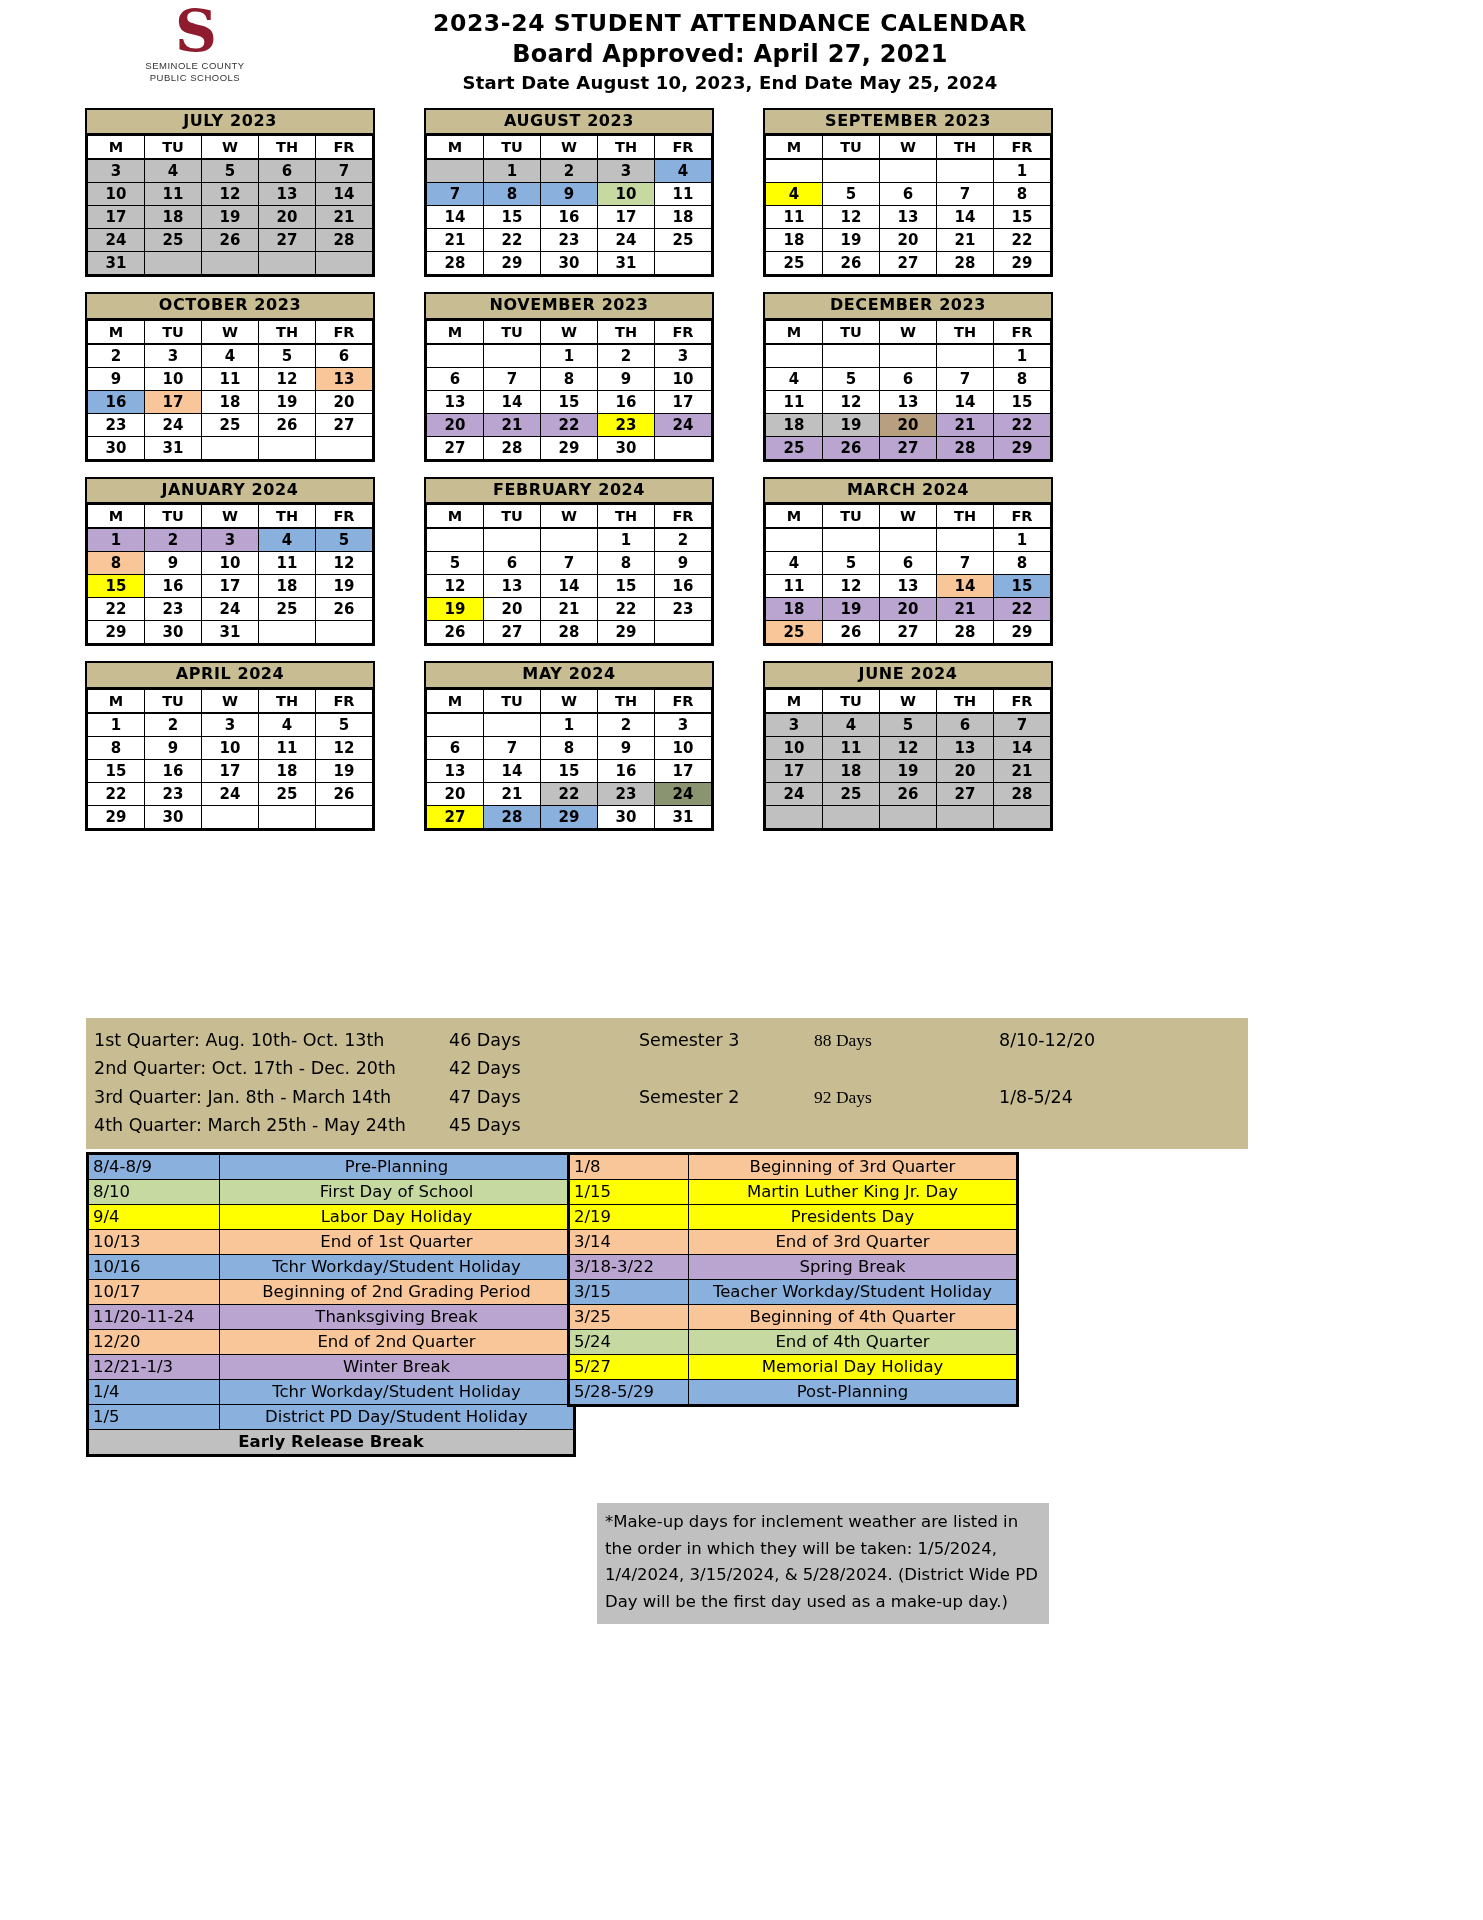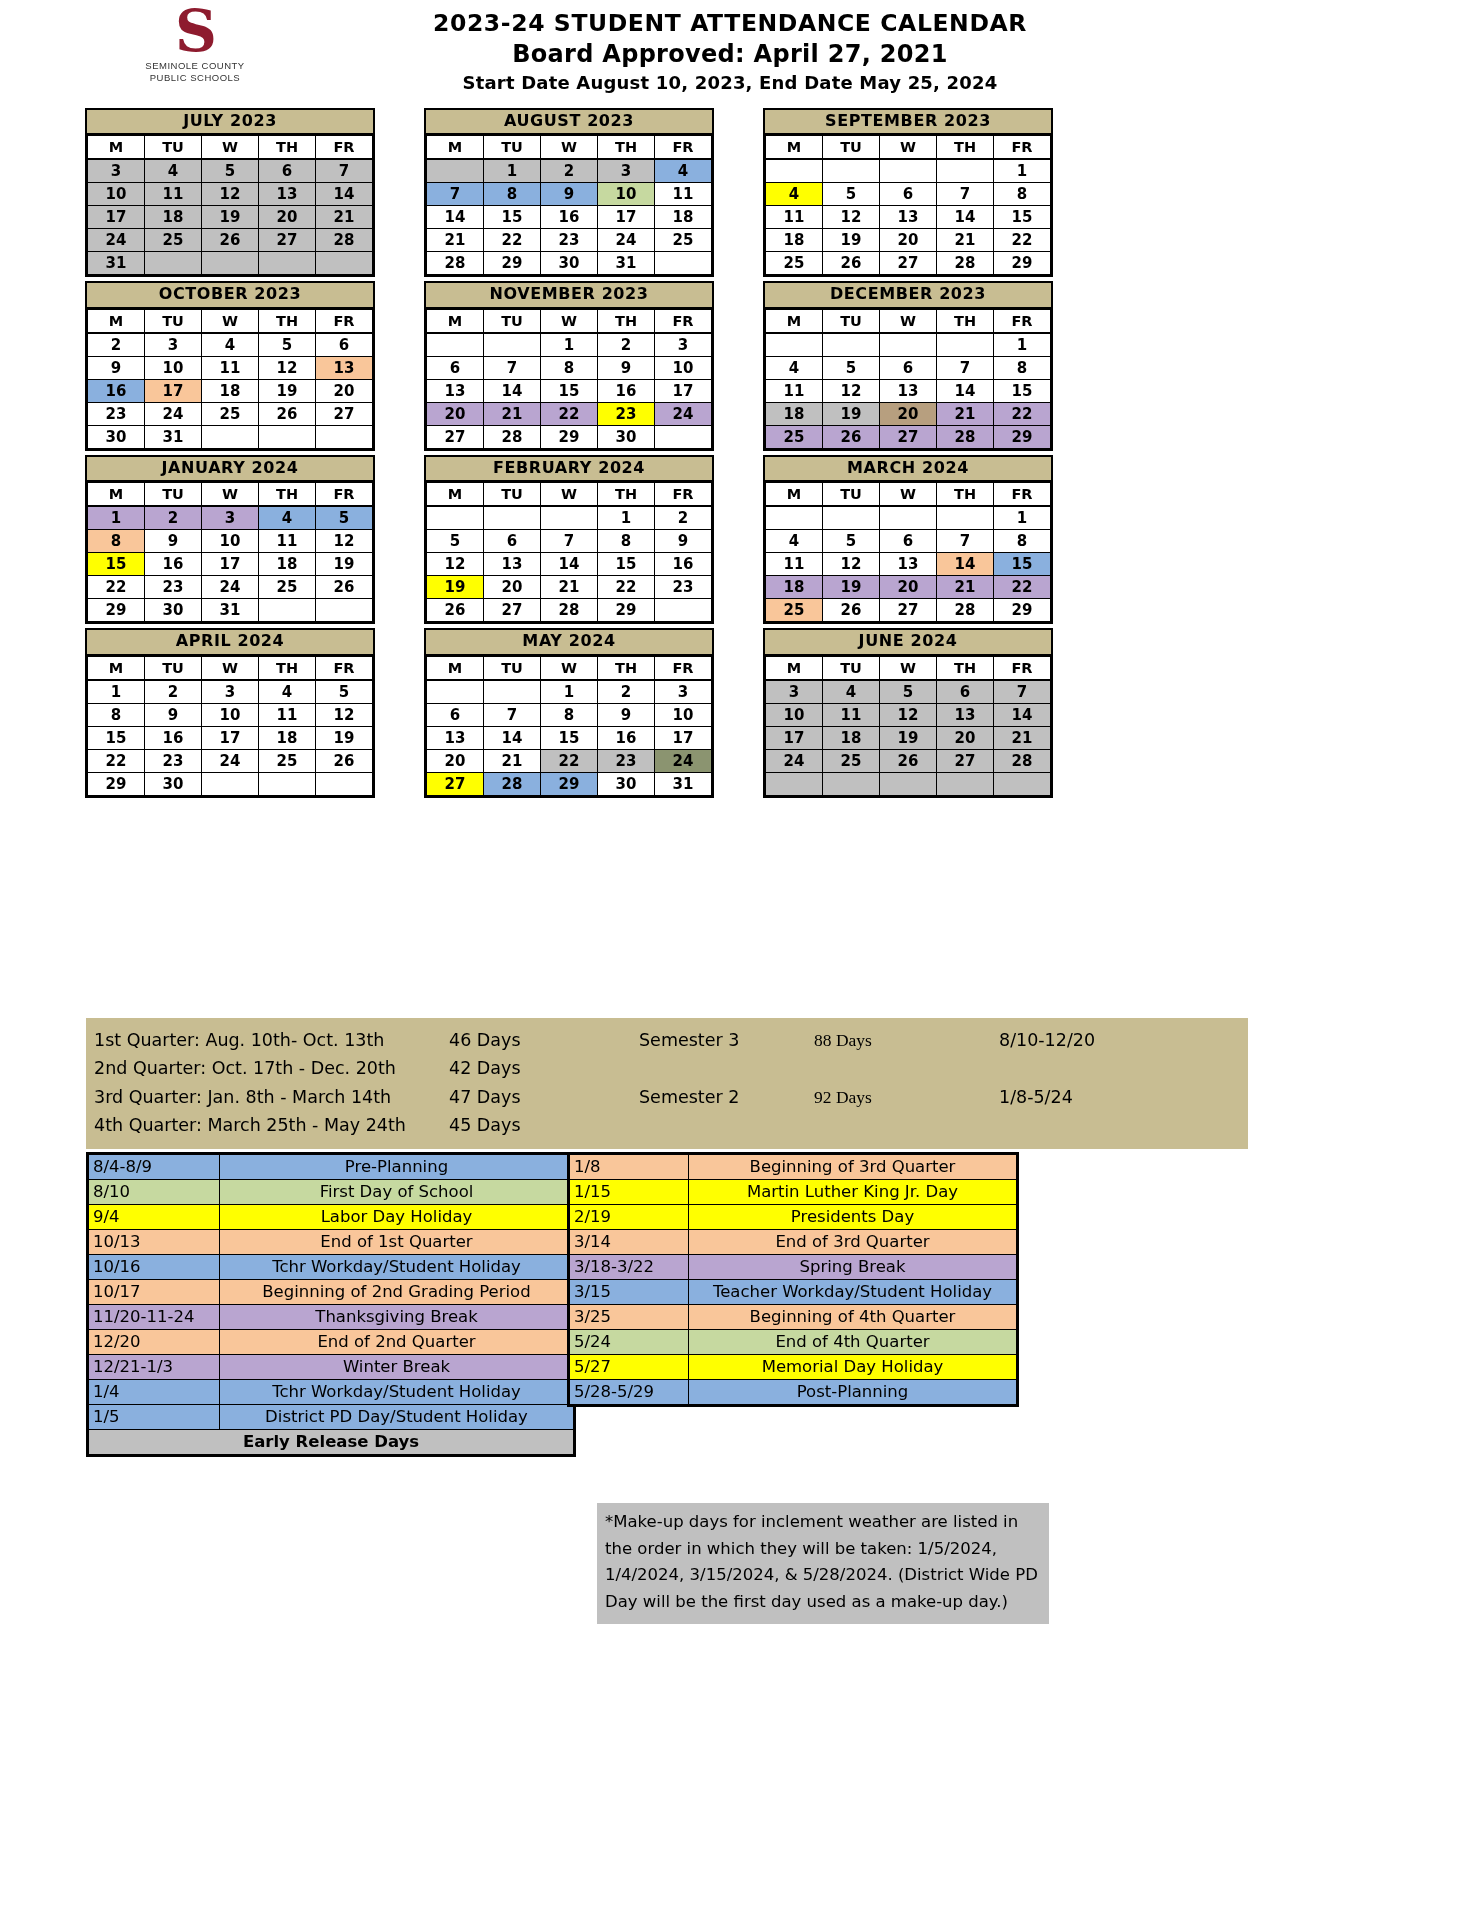--- a/index.html
+++ b/index.html
@@ -73,21 +73,21 @@
   
   .cal-area {
     position: absolute;
     left: 85px;
     top: 108px;
     width: 1000px;
   }
   .cal-row {
     display: flex;
     gap: 49px;
-    margin-bottom: 4px;
+    margin-bottom: 15px;
   }
   .month {
     width: 290px;
     border: 2px solid #000;
     box-sizing: border-box;
     background: #fff;
   }
   .month-title {
     background: #c8bd92;
     text-align: center;
@@ -917,21 +917,21 @@
         </tr>
         <tr>
           <td class="lt-date c-blue">1/4</td>
           <td class="lt-desc c-blue">Tchr Workday/Student Holiday</td>
         </tr>
         <tr>
           <td class="lt-date c-blue">1/5</td>
           <td class="lt-desc c-blue">District PD Day/Student Holiday</td>
         </tr>
         <tr>
-          <td class="lt-full" colspan="2">Early Release Days</td>
+          <td class="lt-full" colspan="2">Early Release Break</td>
         </tr>
       </tbody>
     </table>
   </div>
 
 <div class="legend-right" id="legend-right">
     <table class="ltab">
       <tbody>
         <tr>
           <td class="lt-date c-peach">1/8</td>

